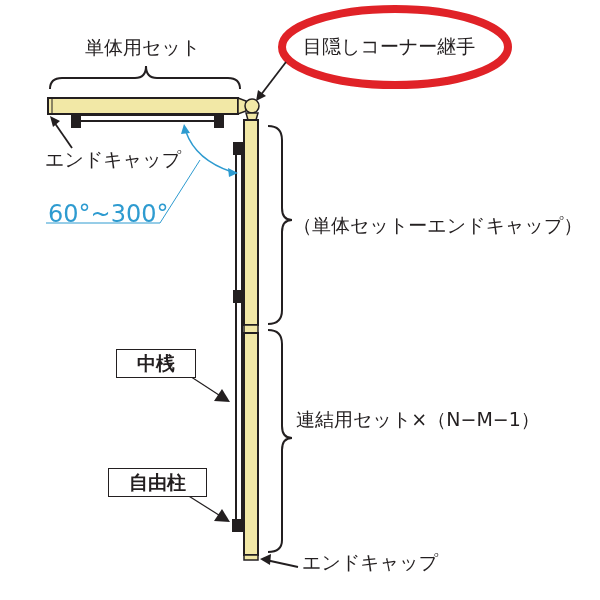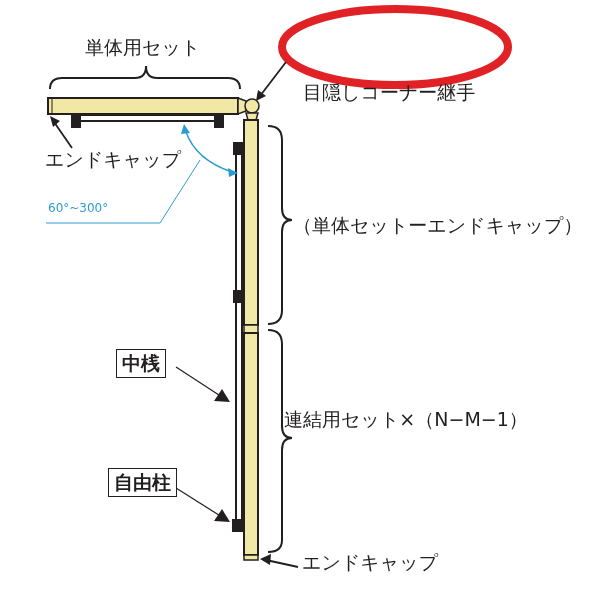--- a/index.html
+++ b/index.html
@@ -1,21 +1,21 @@
 <!DOCTYPE html>
 <html><head>
 <meta charset="utf-8">
 <style>
   html, body { margin:0; padding:0; background:#ffffff; }
   body { width:600px; height:600px; position:relative; overflow:hidden;
          font-family: "DejaVu Sans", "Liberation Sans", sans-serif; }
   svg { position:absolute; left:0; top:0; }
   .lbl { position:absolute; white-space:nowrap; color:#231f20; font-size:19px; line-height:1; }
-  .lbl.blue { color:#2e9bd0; font-size:12px; }
-  .boxlbl { position:absolute; border:1.5px solid #231f20; background:#fff; padding:3px 5px;
+  .lbl.blue { color:#2e9bd0; font-size:24px; }
+  .boxlbl { position:absolute; border:1.5px solid #231f20; background:#fff; padding:3px 20px;
             font-size:19px; font-weight:bold; color:#231f20; line-height:1.1; }
 </style>
 </head>
 <body>
 
 <svg width="600" height="600" viewBox="0 0 600 600">
 
   <ellipse cx="395" cy="47" rx="113" ry="38" fill="none" stroke="#e02227" stroke-width="8"></ellipse>
 
   <path d="M50,89 Q50,78 62,78 L135,78 Q146,78 146,66 Q146,78 157,78 L228,78 Q240,78 240,89" fill="none" stroke="#231f20" stroke-width="2"></path>
@@ -62,20 +62,20 @@
   <polygon points="230,402 214,401 222,389" fill="#231f20"></polygon>
 
   <line x1="176" y1="488" x2="222" y2="517" stroke="#231f20" stroke-width="1.2"></line>
   <polygon points="230,522 214,521 222,509" fill="#231f20"></polygon>
 
   <line x1="298" y1="567" x2="266" y2="560" stroke="#231f20" stroke-width="1.8"></line>
   <polygon points="260,559 271,554 270,565" fill="#231f20"></polygon>
 </svg>
 
 <div class="lbl" style="left:85px; top:38px;">単体用セット</div>
-<div class="lbl" style="left:303px; top:37px;margin-top:46px;">目隠しコーナー継手</div>
+<div class="lbl" style="left:303px; top:37px;">目隠しコーナー継手</div>
 <div class="lbl" style="left:45px; top:150px;">エンドキャップ</div>
 <div class="lbl blue" style="left:48px; top:202px;">60°~300°</div>
 <div class="lbl" style="left:293px; top:216px;">（単体セットーエンドキャップ）</div>
 <div class="boxlbl" style="left:116px; top:349px;">中桟</div>
-<div class="lbl" style="left:284px; top:410px;">連結用セット×（N−M−1）</div>
+<div class="lbl" style="left:296px; top:410px;">連結用セット×（N−M−1）</div>
 <div class="boxlbl" style="left:108px; top:468px;">自由柱</div>
 <div class="lbl" style="left:302px; top:553px;">エンドキャップ</div>
 
 </body></html>

